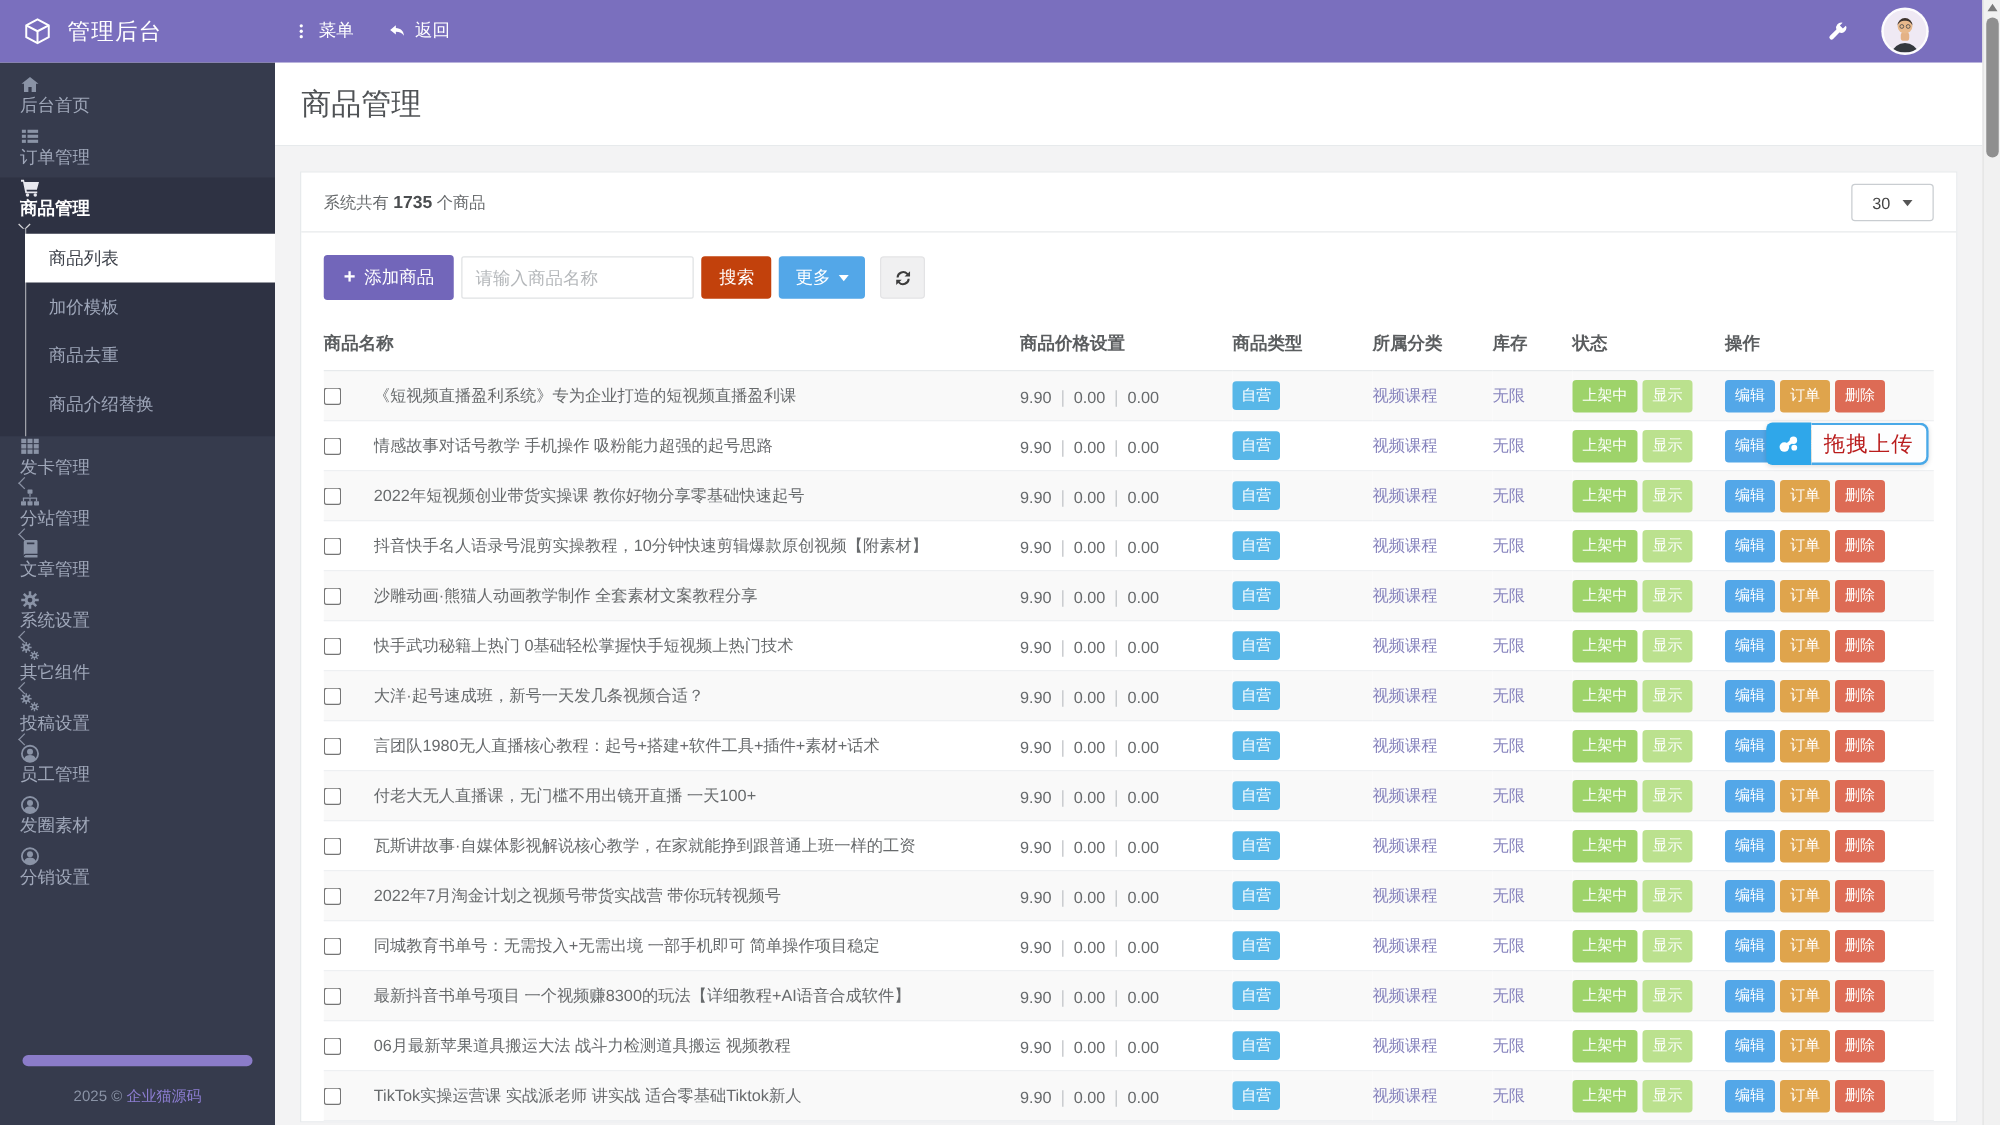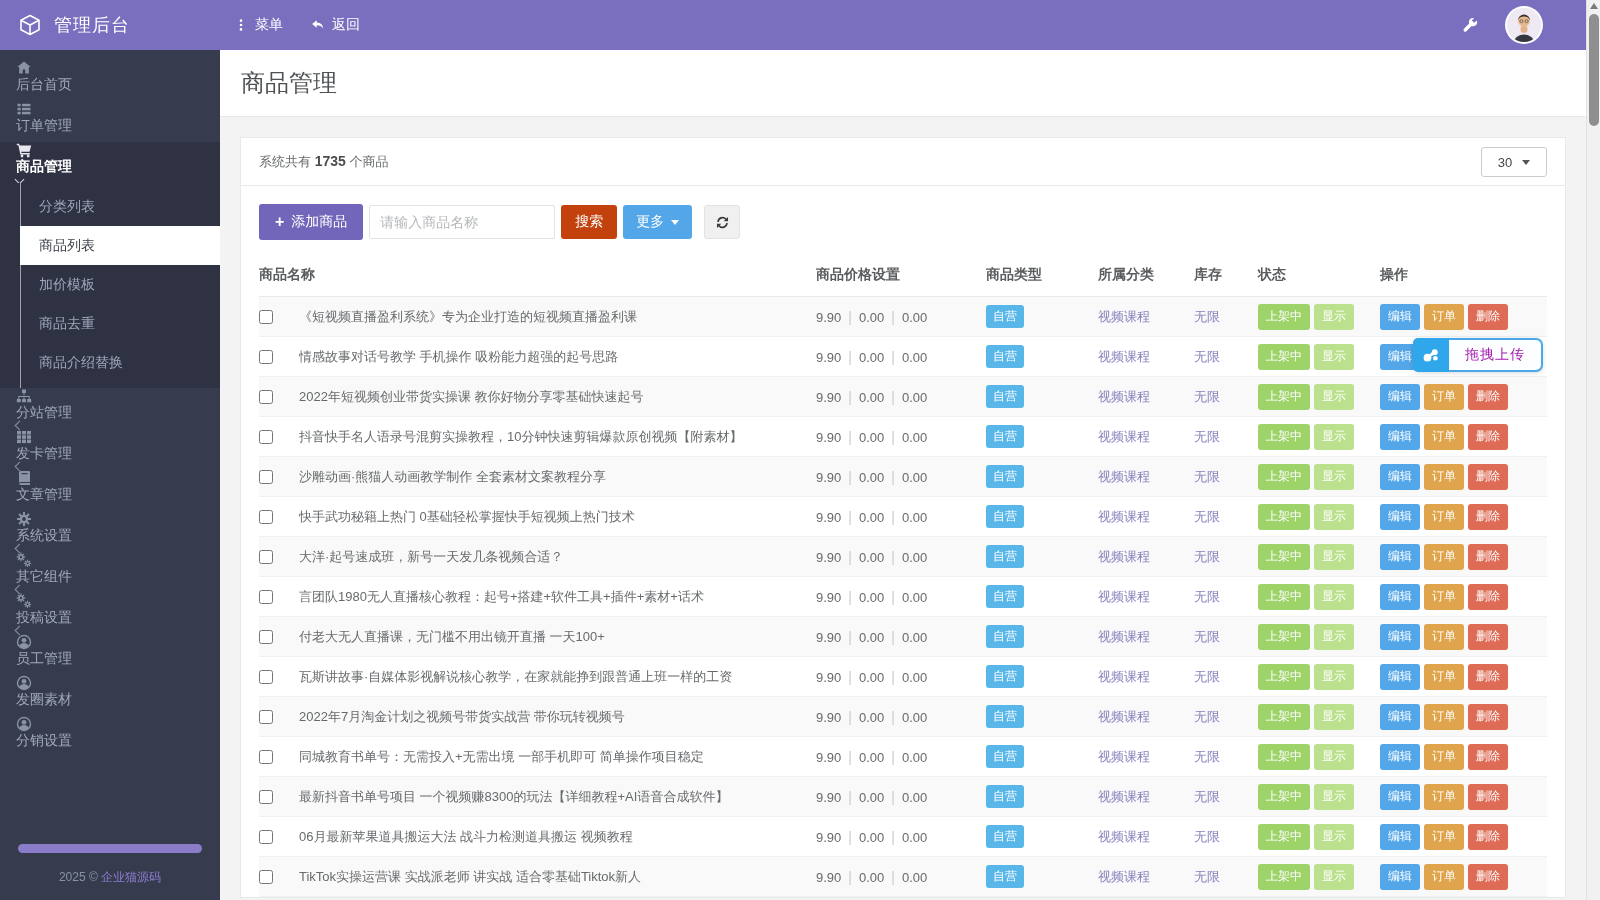--- a/index.html
+++ b/index.html
@@ -81,21 +81,21 @@
   .b-on { background:#9ed36a; }
   .b-show { background:#bbe18e; }
   .b-edit { background:#53a7e8; }
   .b-order { background:#dfa44c; }
   .b-del { background:#dd6b55; }
 
   
   .drag-widget { position:absolute; left:1413px; top:338px; display:flex; z-index:60; filter:drop-shadow(0 1px 2px rgba(0,0,0,.15)); }
   .drag-ico { width:36px; height:34px; background:#2fa7ea; border-radius:5px 0 0 5px; display:flex; align-items:center; justify-content:center; }
   .drag-ico svg { width:22px; height:22px; }
-  .drag-tip { width:94px; height:34px; background:#fdfeff; border:2px solid #49a9e8; border-left:none; border-radius:0 7px 7px 0; display:flex; align-items:center; justify-content:center; font-size:14px; color:#a21caf; letter-spacing:1px; }
+  .drag-tip { width:94px; height:34px; background:#fdfeff; border:2px solid #49a9e8; border-left:none; border-radius:0 7px 7px 0; display:flex; align-items:center; justify-content:center; font-size:17px; color:#b91c1c; letter-spacing:1px; }
 
   
   .scrollbar { position:absolute; right:0; top:0; width:14px; height:900px; background:#f1f1f1; border-left:1px solid #e2e2e2; z-index:30; }
   .sb-up { position:absolute; top:3px; left:3px; width:0; height:0; border-left:4px solid transparent; border-right:4px solid transparent; border-bottom:6px solid #7a7a7a; }
   .sb-thumb { position:absolute; top:14px; left:2px; width:10px; height:112px; background:#8f8f8f; border-radius:5px; cursor:pointer; }
 </style>
 </head>
 <body>
 
 <div class="topbar">
@@ -172,56 +172,55 @@
           <svg viewBox="0 0 16 16" fill="currentColor">
             <path d="M.8 1.8h2.4l.4 1.7h11.6l-1.7 6.2H5.2l.3 1.4h8.3v1.5H4.3L2.4 3.3H.8Z"></path>
             <circle cx="6" cy="14" r="1.4"></circle>
             <circle cx="12.2" cy="14" r="1.4"></circle>
           </svg>
         </span>
         <span class="nav-label">商品管理</span>
         <span class="chev down"></span>
       </div>
       <div class="submenu">
-        <div class="sub-item">分类列表</div>
         <div class="sub-item active">商品列表</div>
         <div class="sub-item">加价模板</div>
         <div class="sub-item">商品去重</div>
         <div class="sub-item">商品介绍替换</div>
-      </div>
-      <div class="nav-item">
-        <span class="nav-ico">
-          <svg viewBox="0 0 16 16" fill="currentColor">
-            <rect x="6" y="1.5" width="4" height="3.4" rx=".5"></rect>
-            <rect x=".8" y="10.9" width="4" height="3.4" rx=".5"></rect>
-            <rect x="6" y="10.9" width="4" height="3.4" rx=".5"></rect>
-            <rect x="11.2" y="10.9" width="4" height="3.4" rx=".5"></rect>
-            <path d="M7.5 4.9h1v2.5h-1z"></path>
-            <path d="M2.3 8h11.4v1H2.3z"></path>
-            <path d="M2.3 8.4h1v2.5h-1zM7.5 8.4h1v2.5h-1zM12.7 8.4h1v2.5h-1z"></path>
-          </svg>
-        </span>
-        <span class="nav-label">分站管理</span>
-        <span class="chev left"></span>
       </div>
       <div class="nav-item">
         <span class="nav-ico">
           <svg viewBox="0 0 16 16" fill="currentColor">
             <rect x="1" y="2" width="4" height="3.5"></rect>
             <rect x="6" y="2" width="4" height="3.5"></rect>
             <rect x="11" y="2" width="4" height="3.5"></rect>
             <rect x="1" y="6.3" width="4" height="3.5"></rect>
             <rect x="6" y="6.3" width="4" height="3.5"></rect>
             <rect x="11" y="6.3" width="4" height="3.5"></rect>
             <rect x="1" y="10.6" width="4" height="3.5"></rect>
             <rect x="6" y="10.6" width="4" height="3.5"></rect>
             <rect x="11" y="10.6" width="4" height="3.5"></rect>
           </svg>
         </span>
         <span class="nav-label">发卡管理</span>
+        <span class="chev left"></span>
+      </div>
+      <div class="nav-item">
+        <span class="nav-ico">
+          <svg viewBox="0 0 16 16" fill="currentColor">
+            <rect x="6" y="1.5" width="4" height="3.4" rx=".5"></rect>
+            <rect x=".8" y="10.9" width="4" height="3.4" rx=".5"></rect>
+            <rect x="6" y="10.9" width="4" height="3.4" rx=".5"></rect>
+            <rect x="11.2" y="10.9" width="4" height="3.4" rx=".5"></rect>
+            <path d="M7.5 4.9h1v2.5h-1z"></path>
+            <path d="M2.3 8h11.4v1H2.3z"></path>
+            <path d="M2.3 8.4h1v2.5h-1zM7.5 8.4h1v2.5h-1zM12.7 8.4h1v2.5h-1z"></path>
+          </svg>
+        </span>
+        <span class="nav-label">分站管理</span>
         <span class="chev left"></span>
       </div>
       <div class="nav-item">
         <span class="nav-ico">
           <svg viewBox="0 0 16 16" fill="currentColor">
             <path d="M4.5 1h8.5a1 1 0 0 1 1 1v10H4.5A1.5 1.5 0 0 0 3 13.5V2.5A1.5 1.5 0 0 1 4.5 1zm1 2v1.3h6V3z" fill-rule="evenodd"></path>
             <path d="M3 13.5A1.5 1.5 0 0 0 4.5 15H14v-2H4.5a.5.5 0 0 0 0 1z"></path>
           </svg>
         </span>
         <span class="nav-label">文章管理</span>

